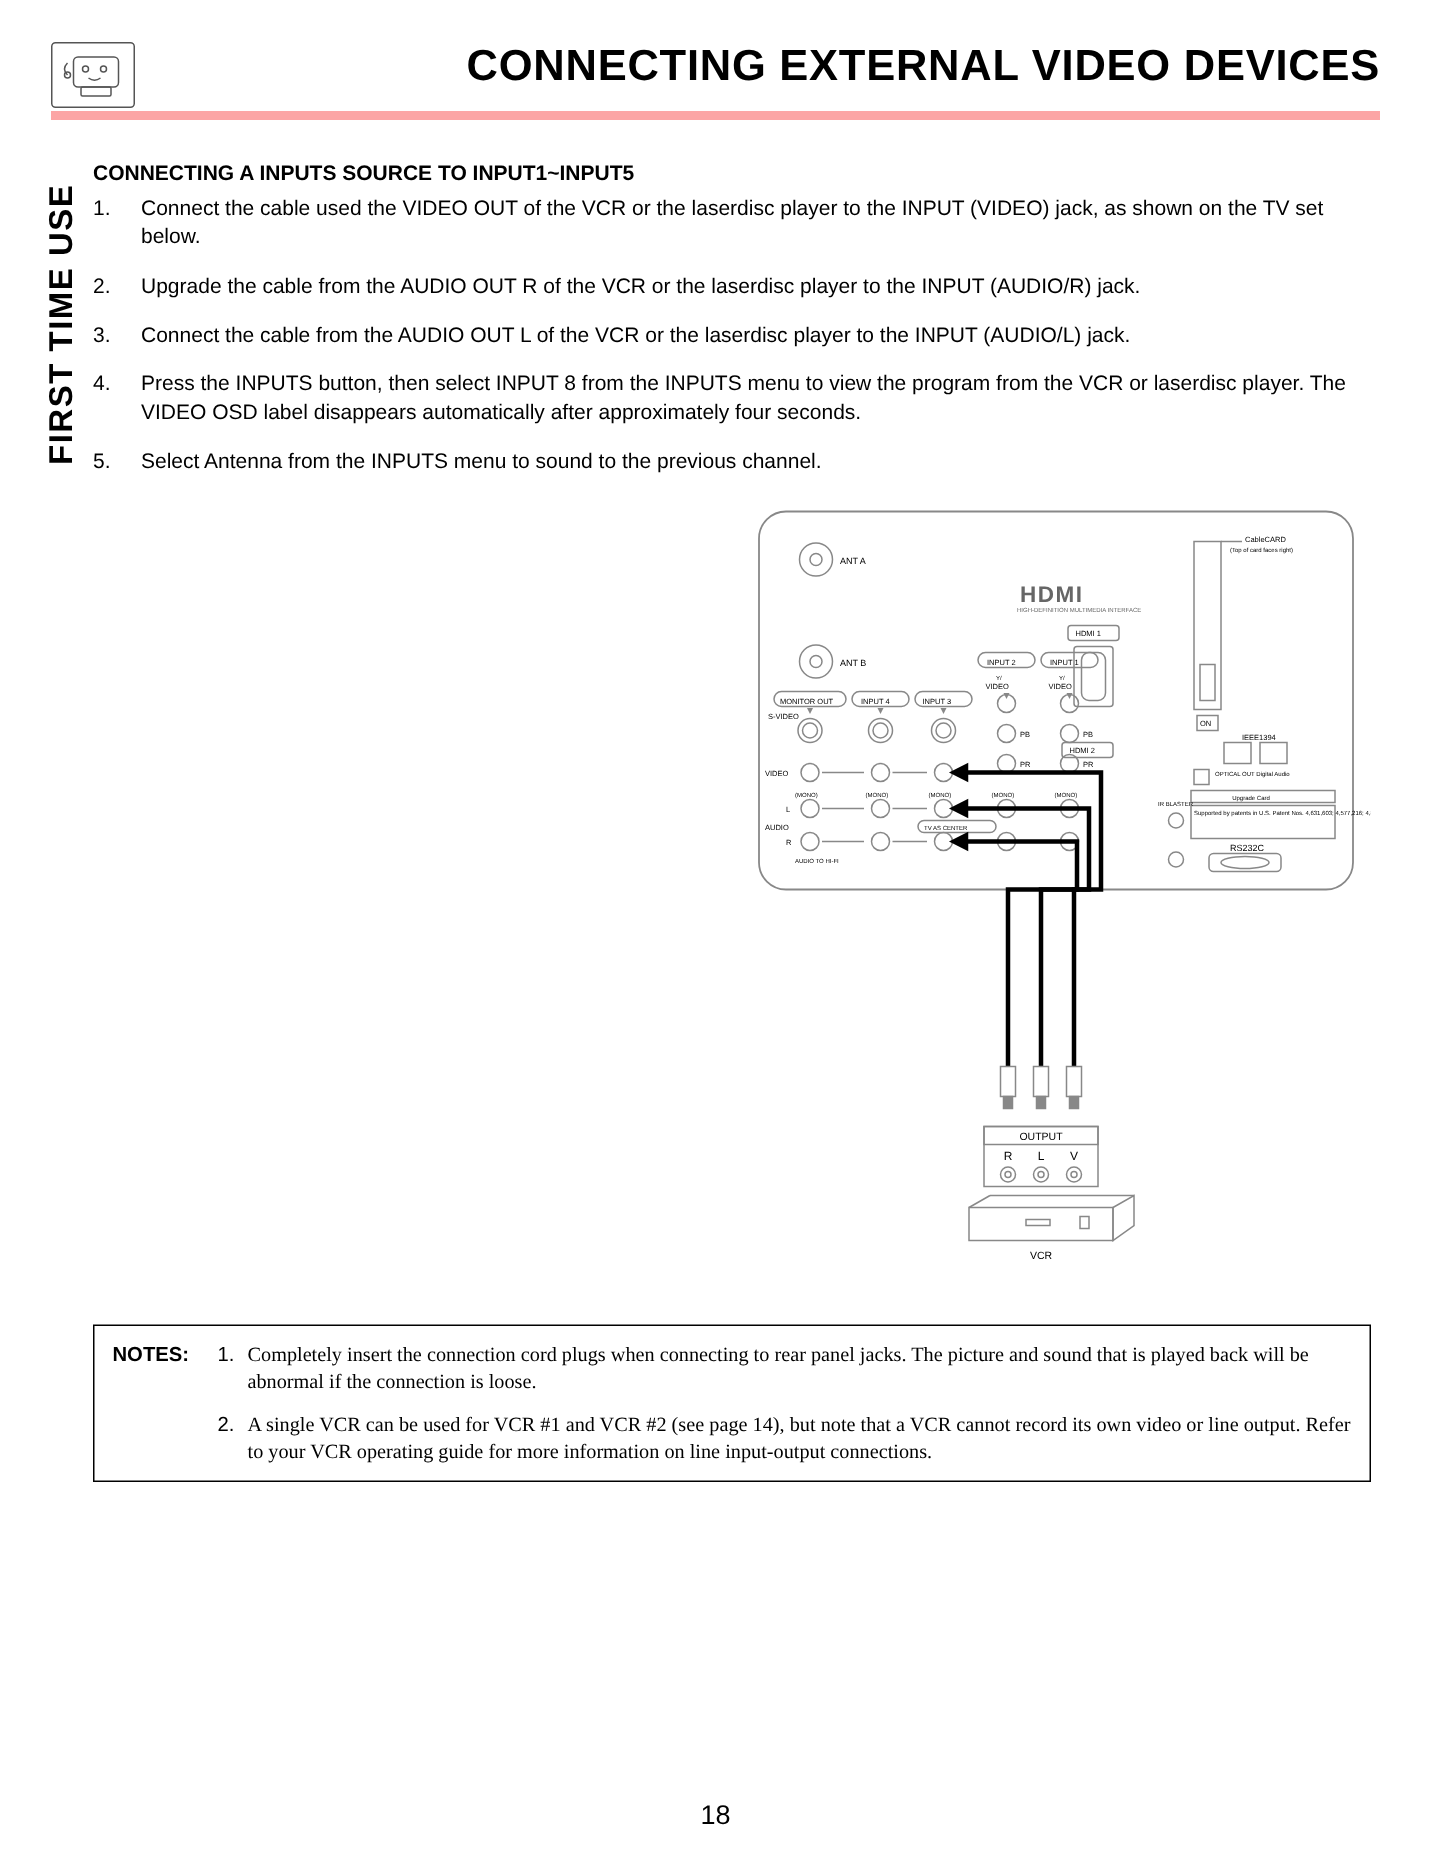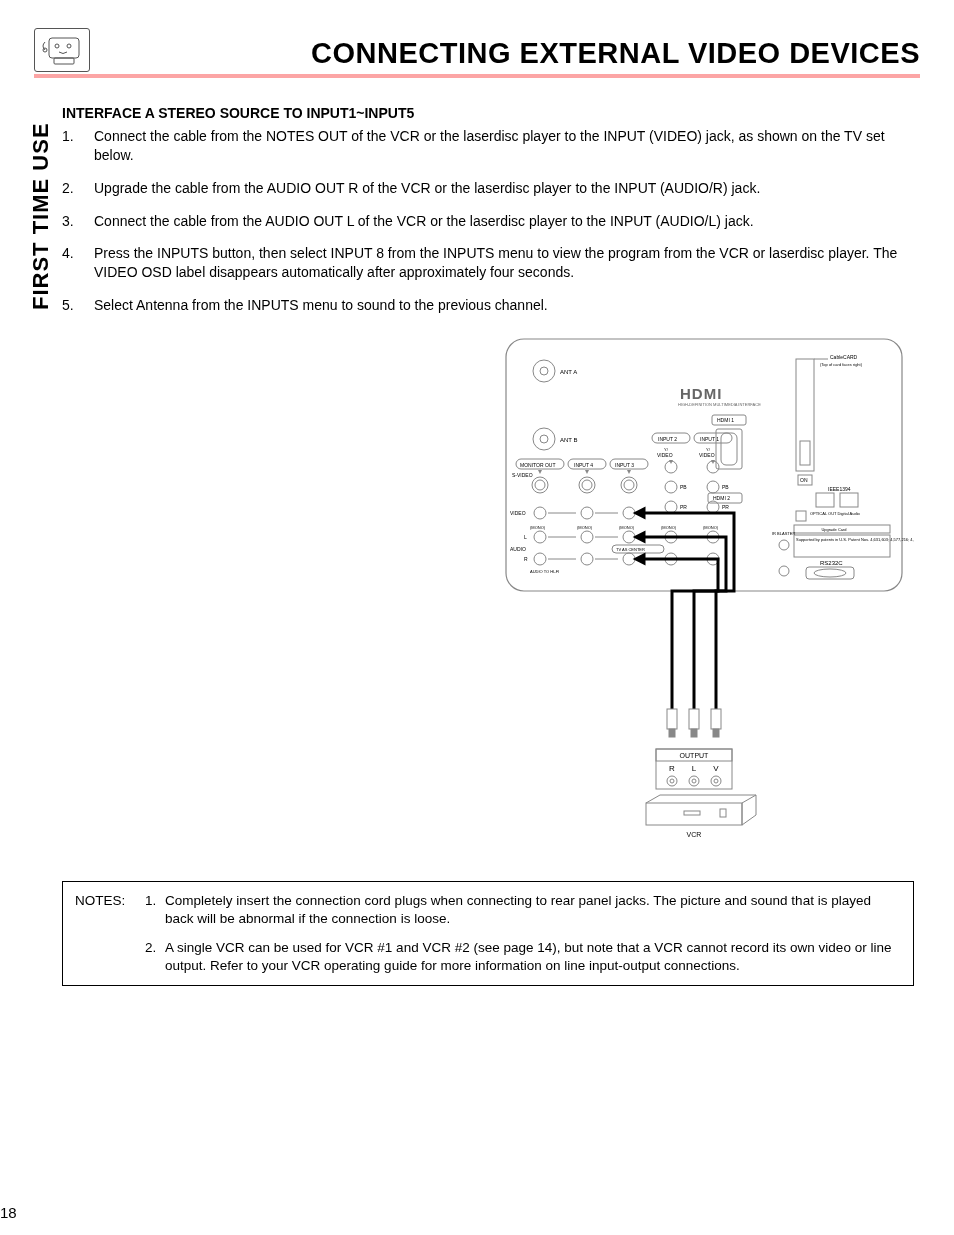--- a/index.html
+++ b/index.html
@@ -7,23 +7,23 @@
     width: 954px;
     height: 1235px;
     background: #fff;
     font-family: Arial, Helvetica, sans-serif;
     color: #000;
     position: relative;
     padding: 28px 34px 0 34px;
   }
   .header-row {
     display: flex;
-    align-items: flex-end;
+    align-items: flex-start;
     gap: 14px;
-    border-bottom: 4px solid #fca5a5;
+    border-bottom: 6px solid #fca5a5;
     padding-bottom: 2px;
     margin-bottom: 26px;
   }
   .logo-box {
     width: 56px; height: 44px;
     border: 1px solid #555;
     border-radius: 3px;
     display:flex; align-items:center; justify-content:center;
     position:relative;
   }
@@ -78,39 +78,39 @@
     justify-content:flex-end;
     margin: 18px 0 28px 0;
   }
   .diagram-wrap svg { display:block; }
   .notes-box {
     border: 1.5px solid #000;
     padding: 10px 12px 10px 12px;
     margin-top: 6px;
   }
   .notes-row { display: flex; gap: 10px; font-size: 13.5px; }
-  .notes-label { font-weight: normal; flex: 0 0 60px; }
+  .notes-label { font-weight: bold; flex: 0 0 60px; }
   ol.notes { list-style: none; counter-reset: n; }
   ol.notes > li {
     counter-increment: n;
     display: flex;
     margin-bottom: 10px;
   }
   ol.notes > li:last-child { margin-bottom: 0; justify-content: center; }
   ol.notes > li::before {
     content: counter(n) ".";
     width: 20px; flex: 0 0 20px;
   }
-  ol.notes > li > span { flex: 1; }
+  ol.notes > li > span { flex: 1; font-family: Liberation Serif, serif; }
   .page-num {
     position:absolute;
     bottom: 14px;
     left:0; right:0;
-    text-align:left;
-    font-size: 15px;
+    text-align:center;
+    font-size: 18px;
   }
   
   .t4 { font: 4px Arial; }
   .t5 { font: 5px Arial; }
   .t6 { font: 6px Arial; }
   .t7 { font: 7px Arial; }
   .t8 { font: 8px Arial; }
 </style>
 </head>
 <body>
@@ -126,25 +126,25 @@
       <path d="M6 18 Q2 14 6 10" fill="none" stroke="#555"></path>
       <circle cx="6" cy="18" r="2" fill="none" stroke="#555"></circle>
     </svg>
   </div>
   <div class="page-title">CONNECTING EXTERNAL VIDEO DEVICES</div>
 </div>
 
 <div class="side-label" style="top:310px;">FIRST TIME USE</div>
 
 <div class="content">
-  <div class="sub-head">INTERFACE A STEREO SOURCE TO INPUT1~INPUT5</div>
+  <div class="sub-head">CONNECTING A INPUTS SOURCE TO INPUT1~INPUT5</div>
 
   <ol class="steps">
     <li>
-        <span>Connect the cable from the NOTES OUT of the VCR or the laserdisc player to the INPUT (VIDEO) jack, as shown on the TV set below.</span>
+        <span>Connect the cable used the VIDEO OUT of the VCR or the laserdisc player to the INPUT (VIDEO) jack, as shown on the TV set below.</span>
       </li>
     <li>
         <span>Upgrade the cable from the AUDIO OUT R of the VCR or the laserdisc player to the INPUT (AUDIO/R) jack.</span>
       </li>
     <li>
         <span>Connect the cable from the AUDIO OUT L of the VCR or the laserdisc player to the INPUT (AUDIO/L) jack.</span>
       </li>
     <li>
         <span>Press the INPUTS button, then select INPUT 8 from the INPUTS menu to view the program from the VCR or laserdisc player. The VIDEO OSD label disappears automatically after approximately four seconds.</span>
       </li>

